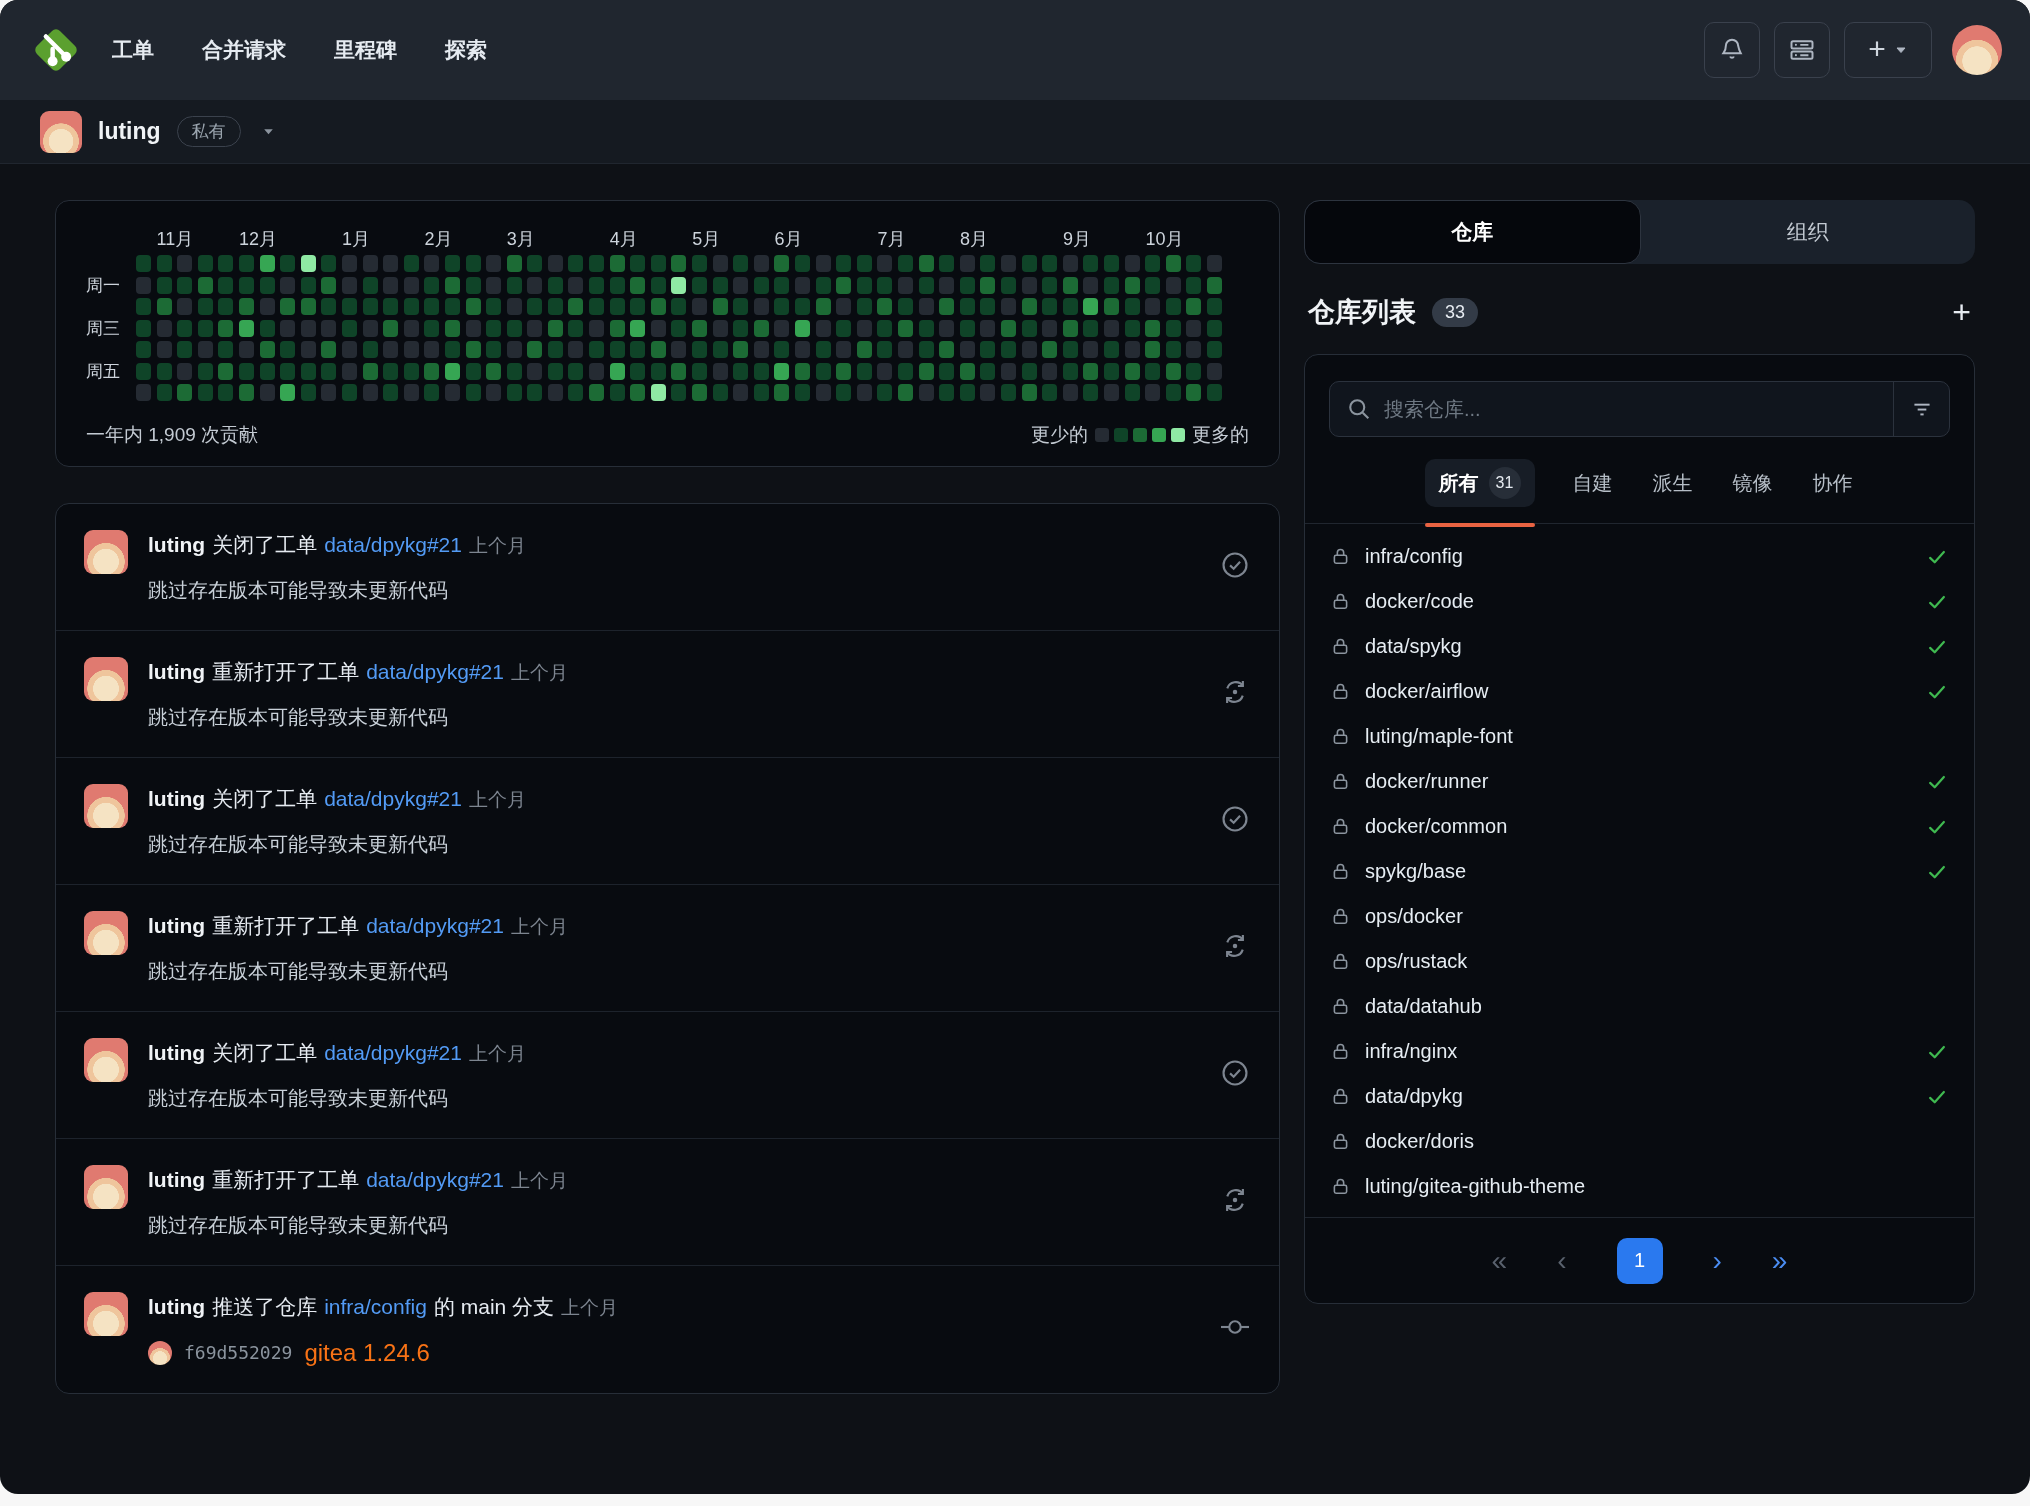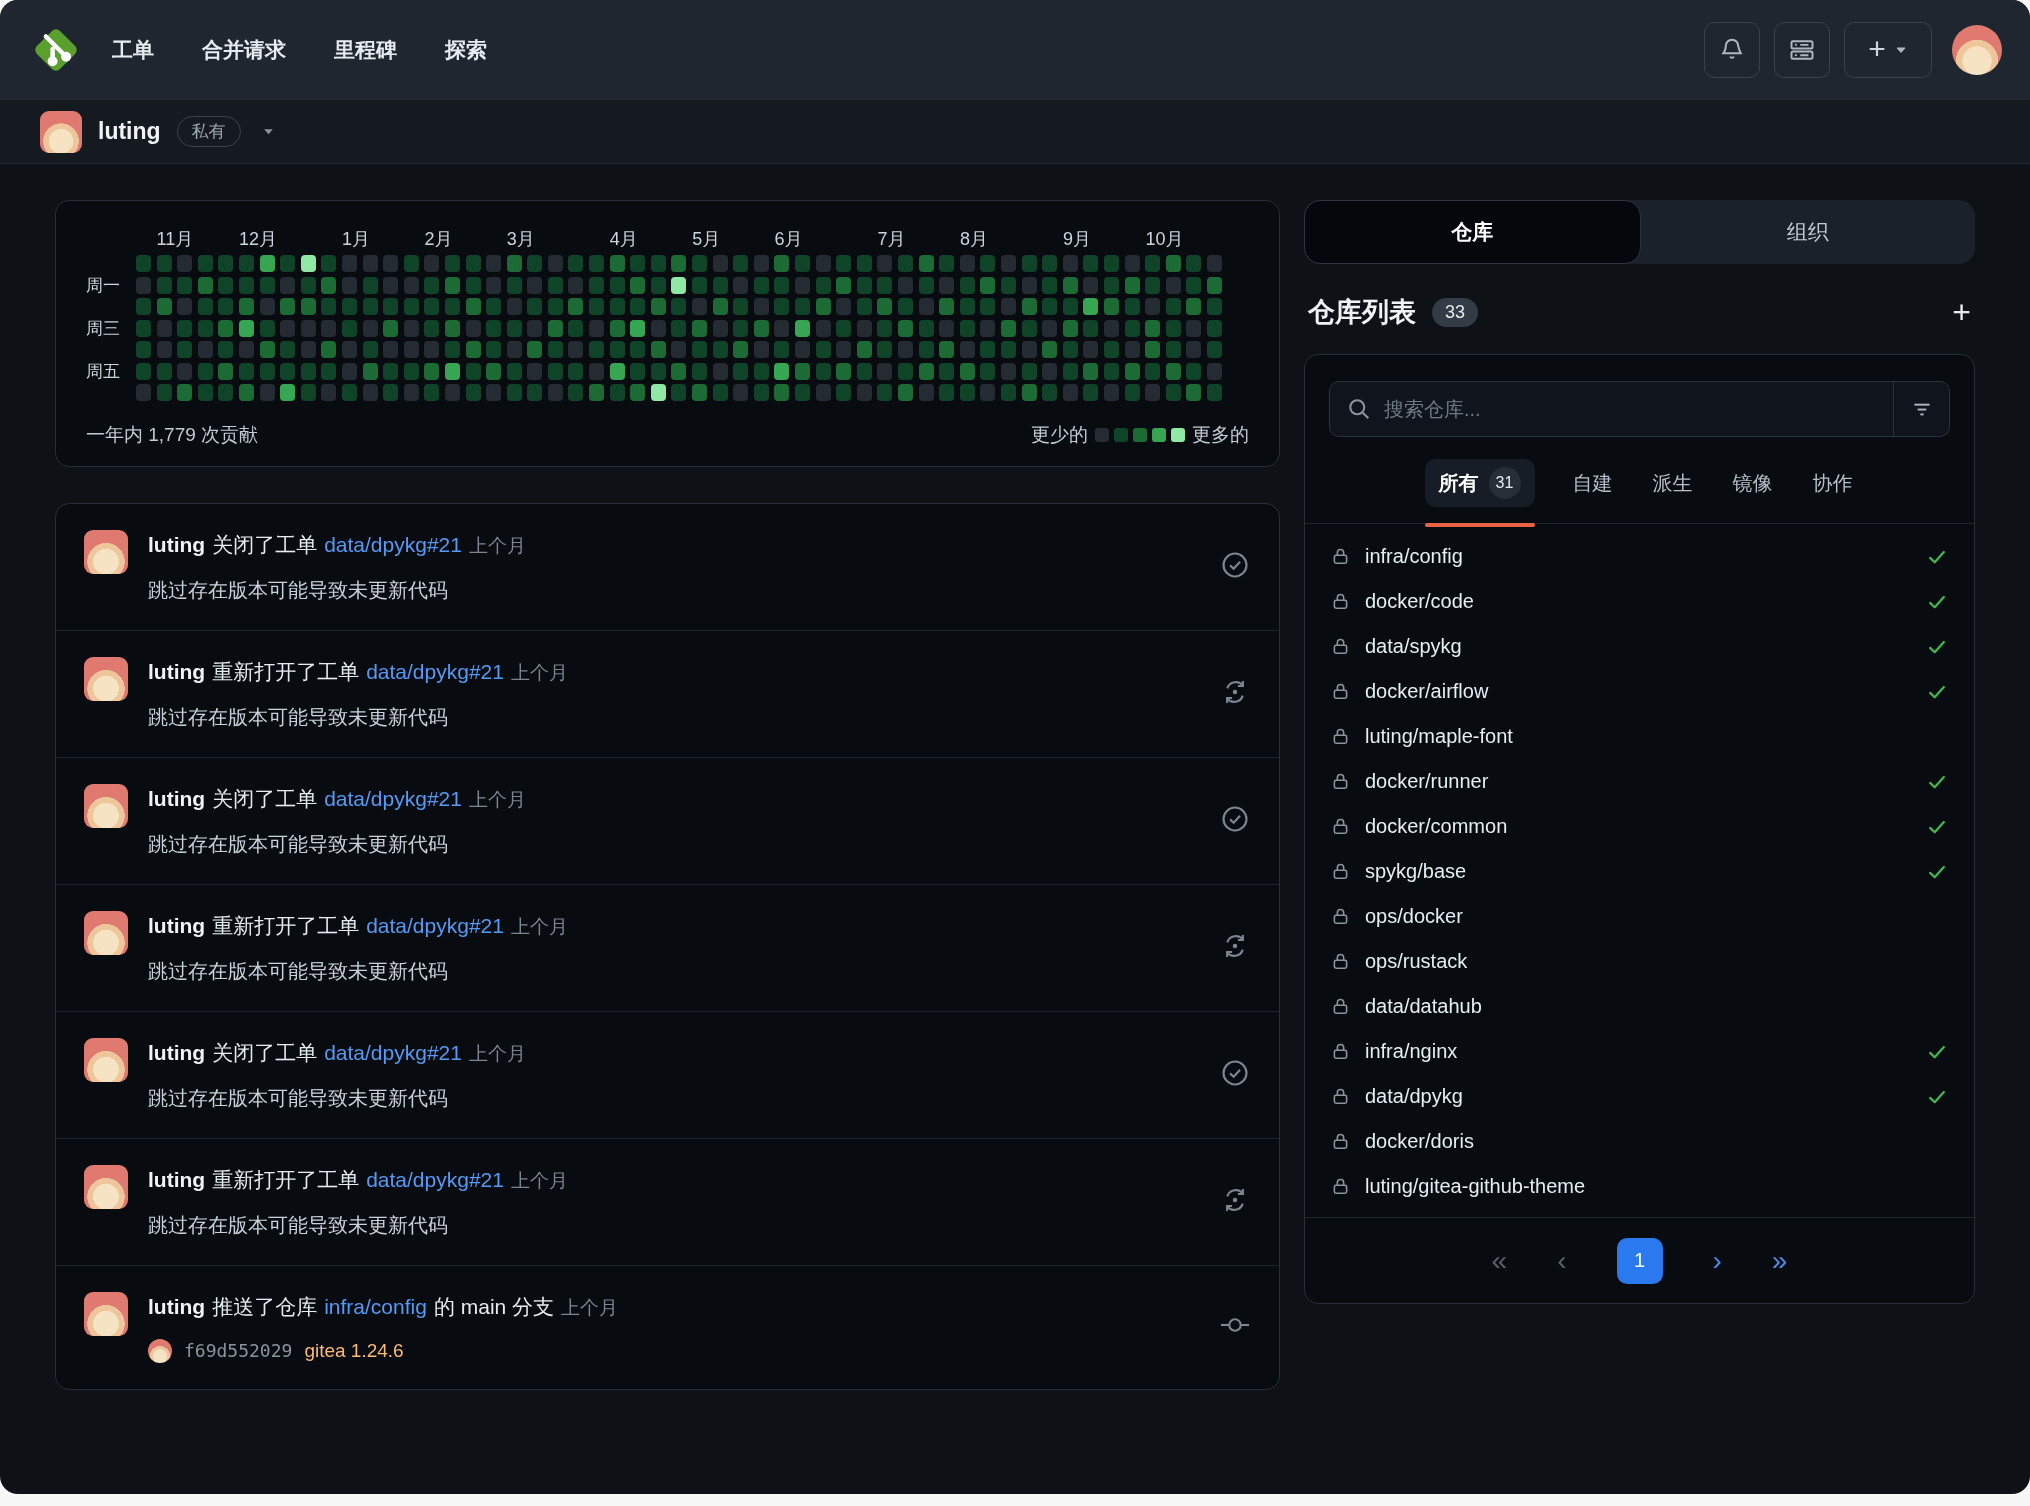--- a/index.html
+++ b/index.html
@@ -59,21 +59,21 @@
   .feed-avatar { width:44px; height:44px; border-radius:9px; cursor:pointer; }
   .feed-l1 { font-size:21px; color:#e6ebf1; line-height:30px; }
   .feed-l1 > * { margin-right:7px; }
   .feed-user { font-weight:700; color:#f0f3f6; cursor:pointer; }
   .feed-link { color:#539bf5; cursor:pointer; }
   .feed-time { color:#7d8590; font-size:19px; }
   .feed-desc { margin-top:16px; font-size:20px; color:#c9d1d9; }
   .feed-commit { margin-top:16px; display:flex; align-items:center; gap:12px; }
   .feed-commit .mini-avatar { width:24px; height:24px; border-radius:50%; }
   .feed-sha { font-family:"DejaVu Sans Mono","Liberation Mono",monospace; font-size:18px; color:#8b949e; cursor:pointer; }
-  .feed-msg { font-size:19px; color:#fdba74; }
+  .feed-msg { font-size:24px; color:#f97316; }
   .feed-icon { justify-self:end; align-self:center; }
   .feed-icon svg { stroke:#7d8590; }
 
   
   .seg-tabs { display:flex; background:#1a212b; border-radius:16px; height:64px; align-items:stretch; }
   .seg-tab { flex:1; display:flex; align-items:center; justify-content:center; font-size:21px; color:#c3cad2; cursor:pointer; border-radius:16px; }
   .seg-tab.active { background:#05070c; border:1px solid #2d343f; color:#ffffff; font-weight:700; }
 
   .list-header { display:flex; align-items:center; gap:16px; margin:30px 4px 24px; }
   .list-title { font-size:27px; font-weight:700; color:#f0f3f6; }
@@ -559,21 +559,21 @@
               <div class="hm-cell" style="background: rgb(37, 43, 51);"></div>
               <div class="hm-cell" style="background: rgb(28, 107, 53);"></div>
               <div class="hm-cell" style="background: rgb(15, 68, 40);"></div>
               <div class="hm-cell" style="background: rgb(15, 68, 40);"></div>
               <div class="hm-cell" style="background: rgb(15, 68, 40);"></div>
               <div class="hm-cell" style="background: rgb(37, 43, 51);"></div>
               <div class="hm-cell" style="background: rgb(15, 68, 40);"></div>
             </div>
         </div>
         <div class="hm-footer">
-          <span class="hm-total">一年内 1,779 次贡献</span>
+          <span class="hm-total">一年内 1,909 次贡献</span>
           <div class="hm-legend">
             <span>更少的</span>
             <span id="hm-legend-squares" style="display:flex;gap:5px;">
                 <span class="hm-sq" style="background: rgb(37, 43, 51);"></span>
                 <span class="hm-sq" style="background: rgb(15, 68, 40);"></span>
                 <span class="hm-sq" style="background: rgb(28, 107, 53);"></span>
                 <span class="hm-sq" style="background: rgb(54, 166, 83);"></span>
                 <span class="hm-sq" style="background: rgb(143, 233, 164);"></span>
               </span>
             <span>更多的</span>

